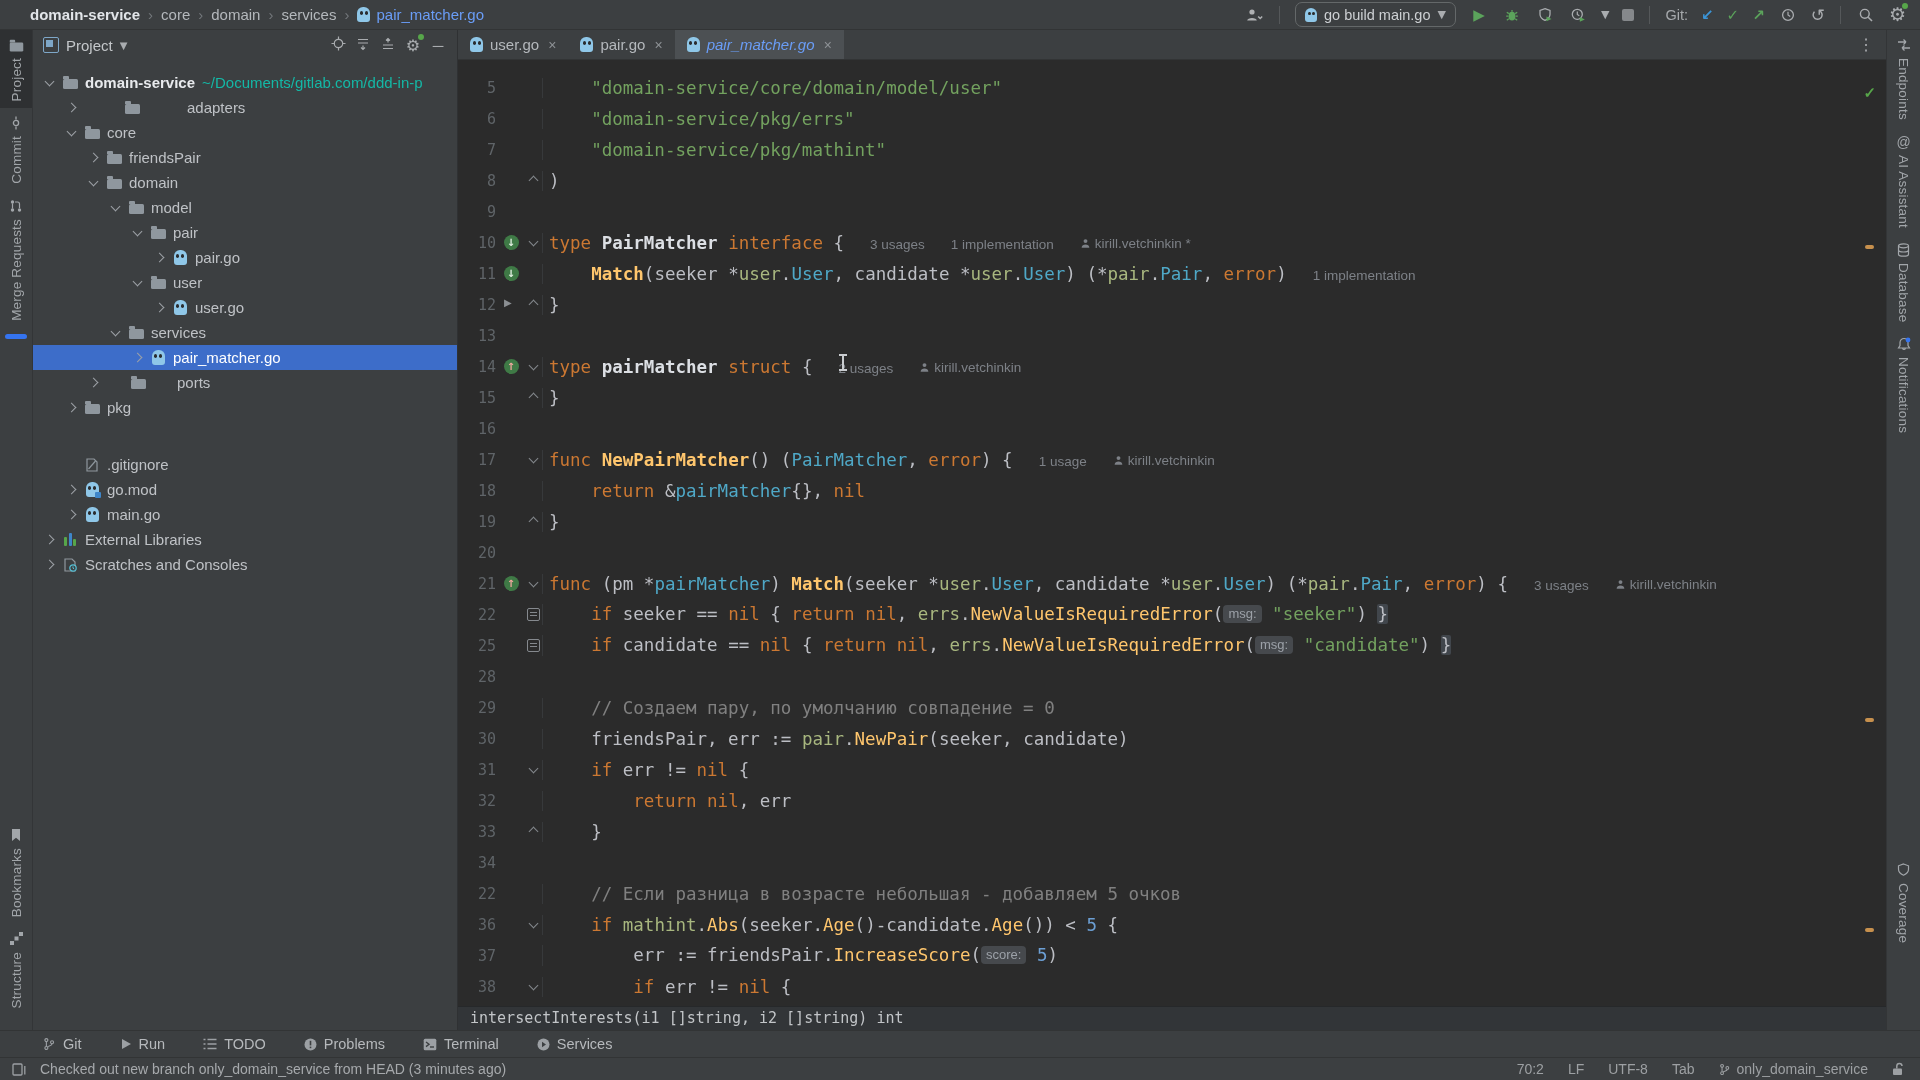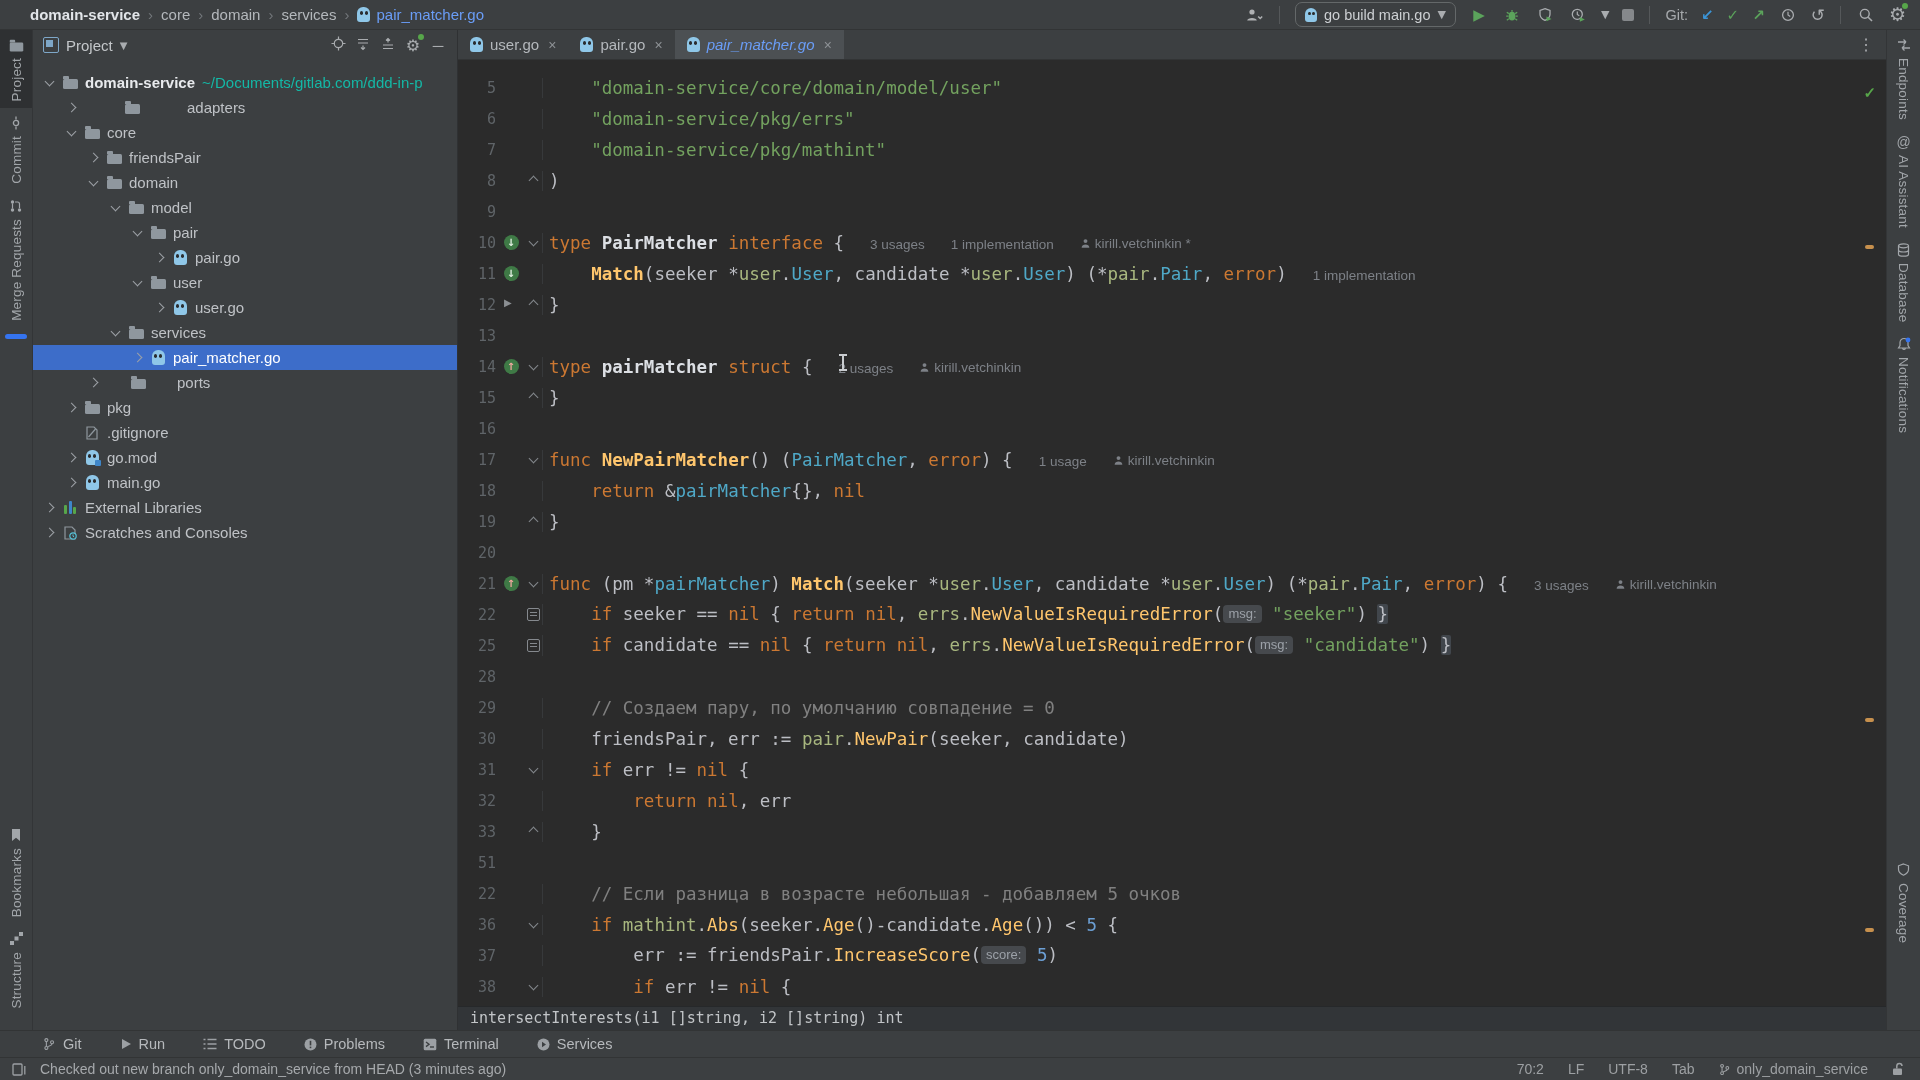--- a/index.html
+++ b/index.html
@@ -462,21 +462,21 @@
         </div>
         <div class="trow" style="padding-left: 30px;">
           <span class="chevbox">
             <span class="cv r"></span>
           </span>
           <span class="icobox">
             <span class="ico-folder"></span>
           </span>
           <span class="tlabel">pkg</span>
         </div>
-        <div class="trow" style="padding-left: 30px;">
+        <div class="trow" style="padding-left: 30px; margin-top: 32px;">
           <span class="chevbox"></span>
           <span class="icobox">
             <svg width="12" height="14" viewBox="0 0 12 14">
               <path d="M1 1h7l3 3v9H1z" stroke="#8F979E" stroke-width="1.2" fill="none"></path>
               <path d="M2.5 11L9.5 3" stroke="#8F979E" stroke-width="1.2"></path>
             </svg>
           </span>
           <span class="tlabel">.gitignore</span>
         </div>
         <div class="trow" style="padding-left: 30px;">
@@ -753,21 +753,21 @@
         </div>
         <div class="crow">
           <span class="lnum">33</span>
           <span class="gic"></span>
           <span class="gfold">
             <span class="cv r" style="transform:rotate(-135deg);border-color:#84888D"></span>
           </span>
           <span class="ctext"><span class="tk-pln">    }</span></span>
         </div>
         <div class="crow">
-          <span class="lnum">51</span>
+          <span class="lnum">34</span>
           <span class="gic"></span>
           <span class="gfold"></span>
           <span class="ctext"></span>
         </div>
         <div class="crow">
           <span class="lnum">22</span>
           <span class="gic"></span>
           <span class="gfold"></span>
           <span class="ctext"><span class="tk-cmt">    // Если разница в возрасте небольшая - добавляем 5 очков</span></span>
         </div>

